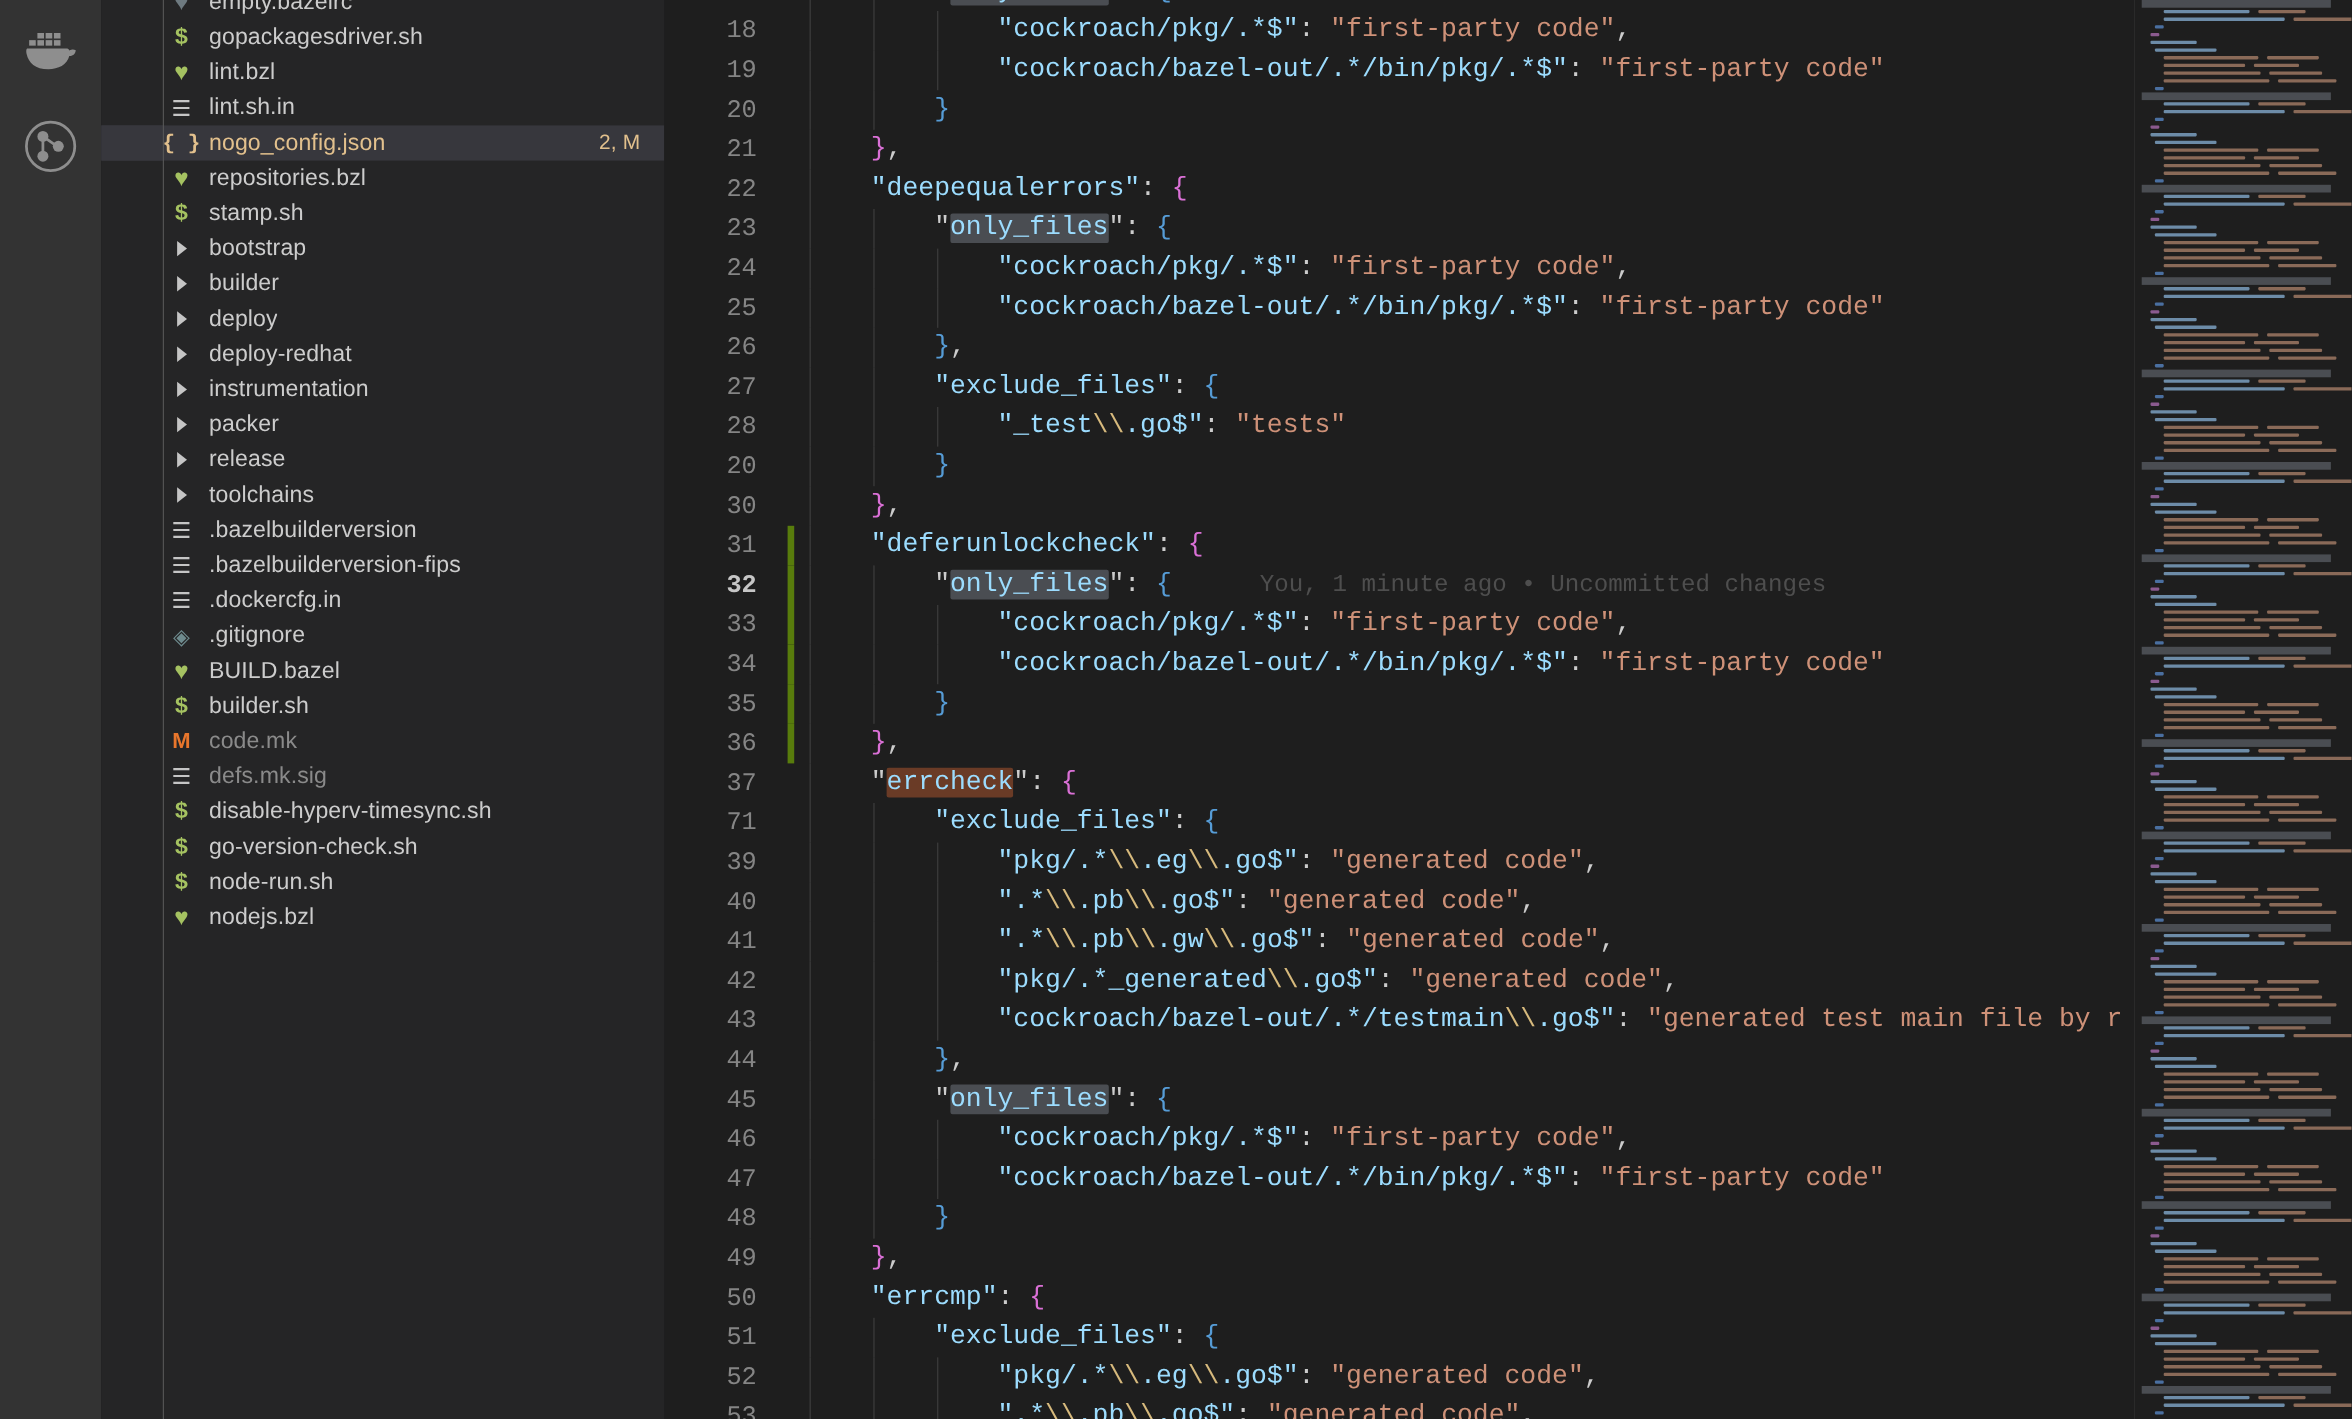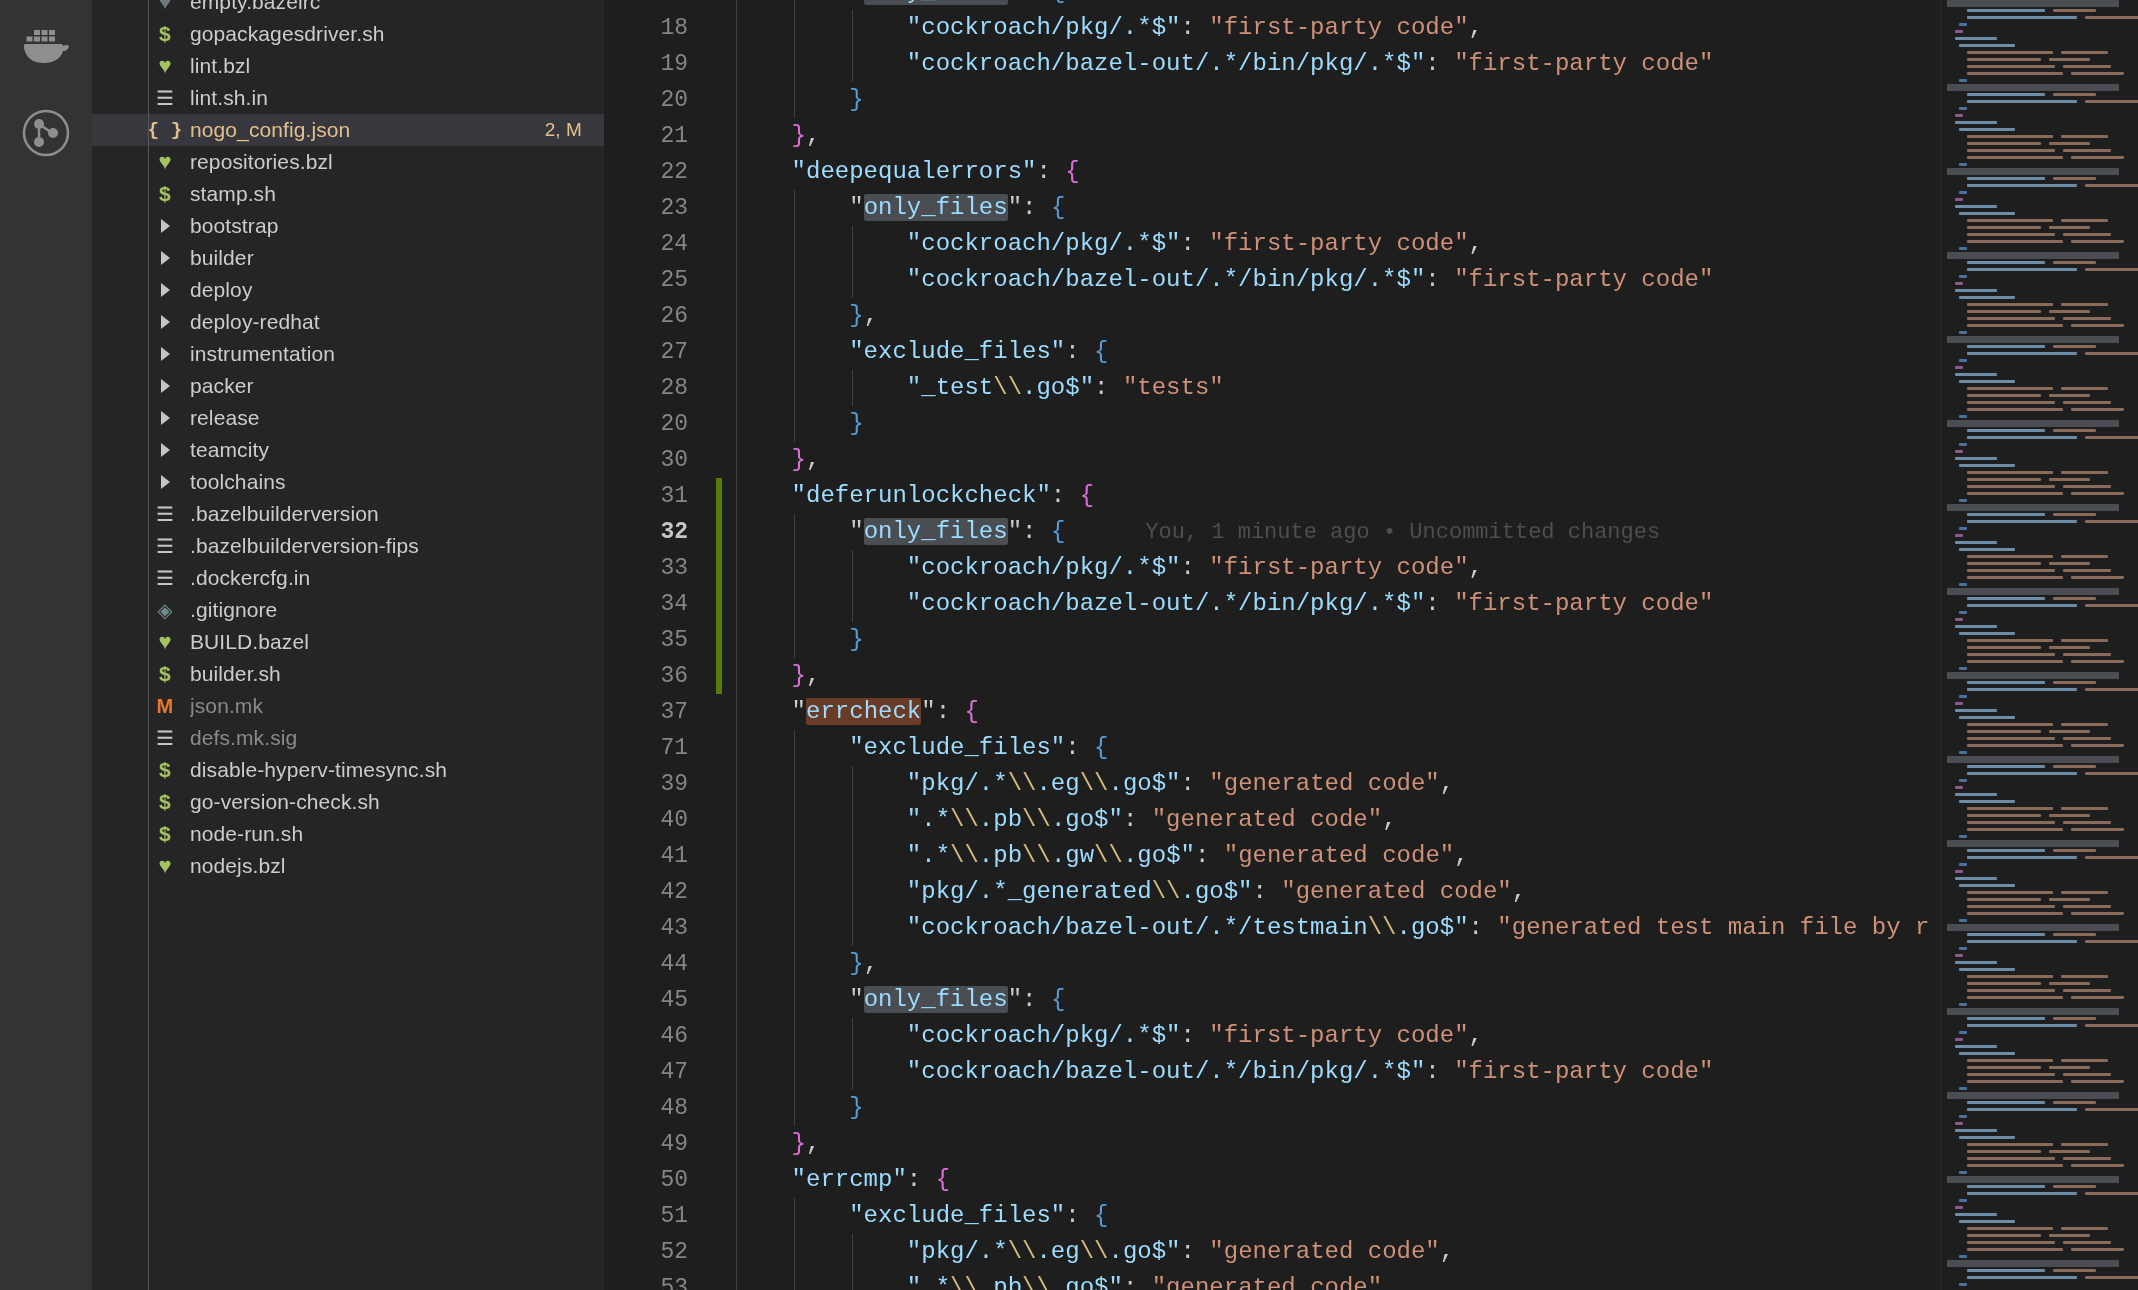--- a/index.html
+++ b/index.html
@@ -266,26 +266,20 @@
         <div class="tree-row">
           <span class="glyph">
             <span class="chev"></span>
           </span>
           <span class="label">release</span>
         </div>
         <div class="tree-row">
           <span class="glyph">
             <span class="chev"></span>
           </span>
-          <span class="label">teamcity</span>
-        </div>
-        <div class="tree-row">
-          <span class="glyph">
-            <span class="chev"></span>
-          </span>
           <span class="label">toolchains</span>
         </div>
         <div class="tree-row">
           <span class="glyph">
             <span class="ic-lines">☰</span>
           </span>
           <span class="label">.bazelbuilderversion</span>
         </div>
         <div class="tree-row">
           <span class="glyph">
@@ -314,21 +308,21 @@
         <div class="tree-row">
           <span class="glyph">
             <span class="ic-dollar">$</span>
           </span>
           <span class="label">builder.sh</span>
         </div>
         <div class="tree-row dim">
           <span class="glyph">
             <span class="ic-m">M</span>
           </span>
-          <span class="label">json.mk</span>
+          <span class="label">code.mk</span>
         </div>
         <div class="tree-row dim">
           <span class="glyph">
             <span class="ic-lines">☰</span>
           </span>
           <span class="label">defs.mk.sig</span>
         </div>
         <div class="tree-row">
           <span class="glyph">
             <span class="ic-dollar">$</span>

